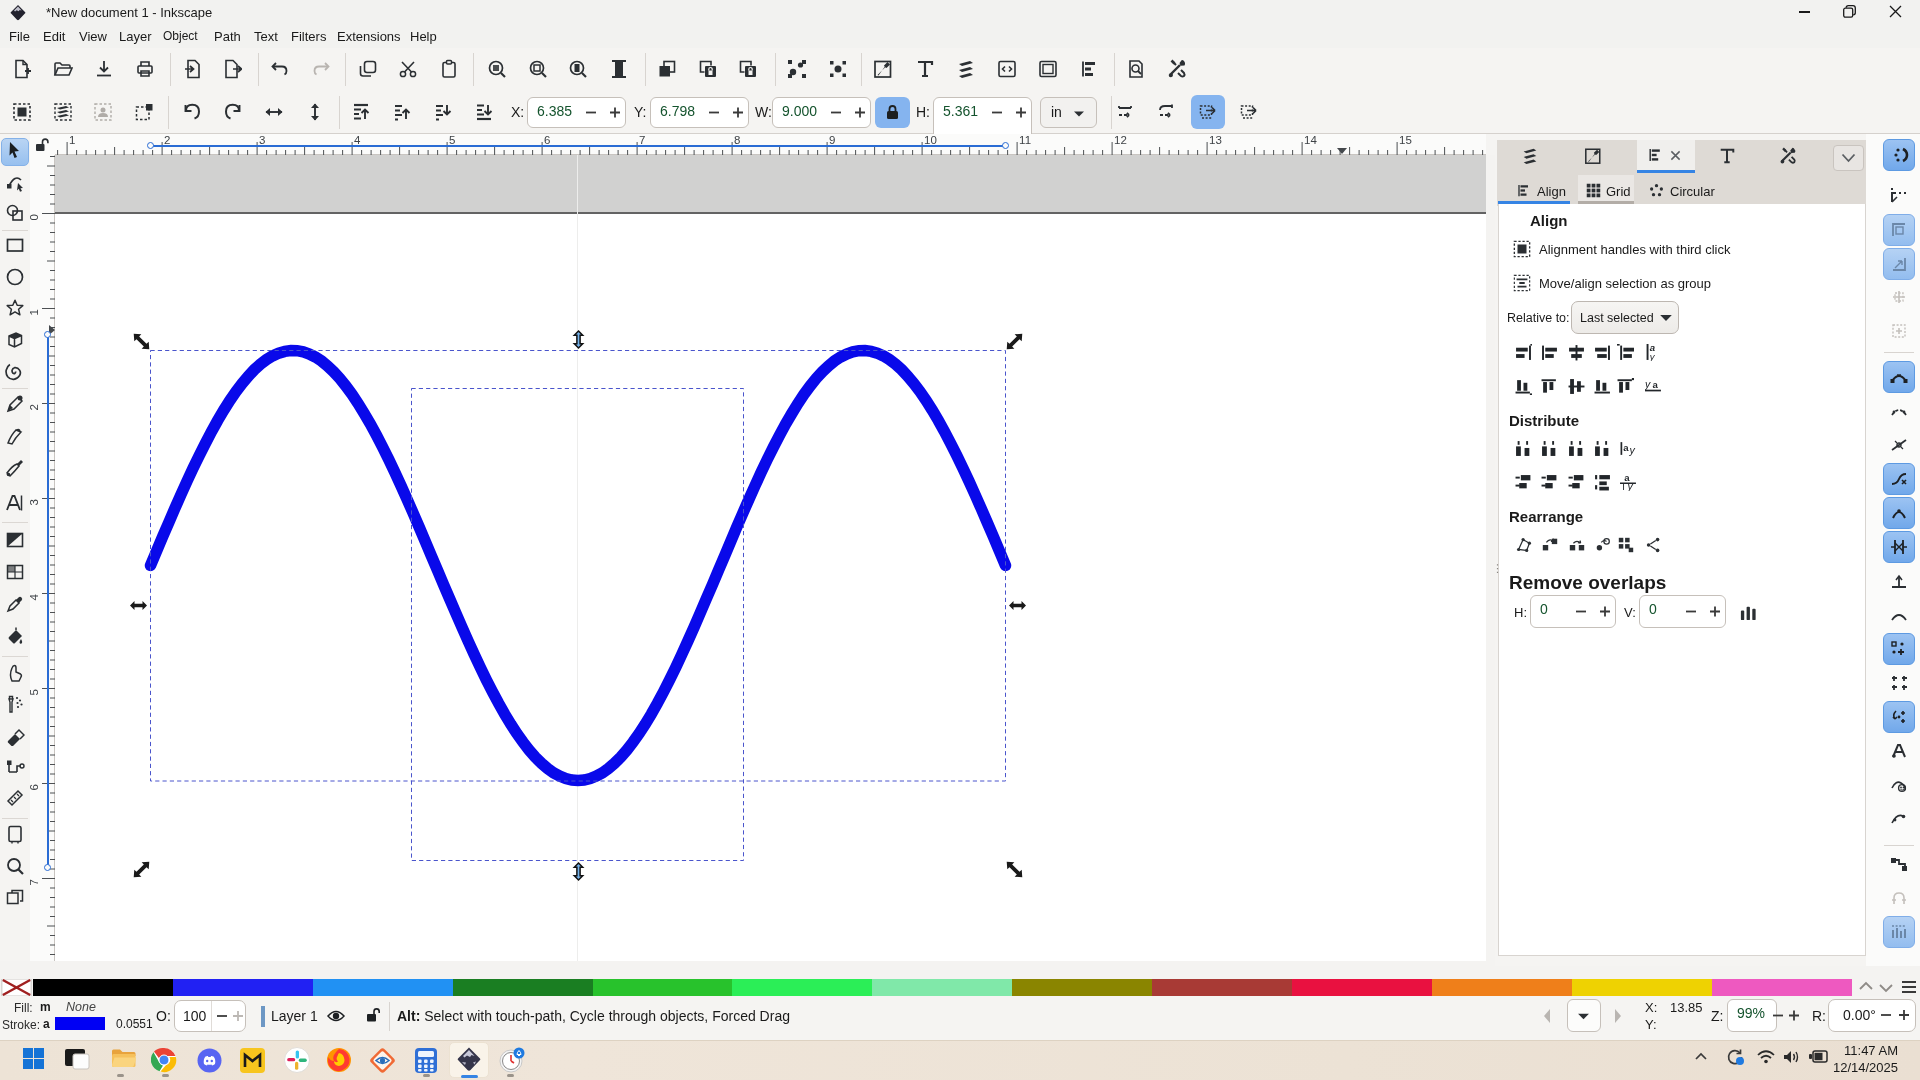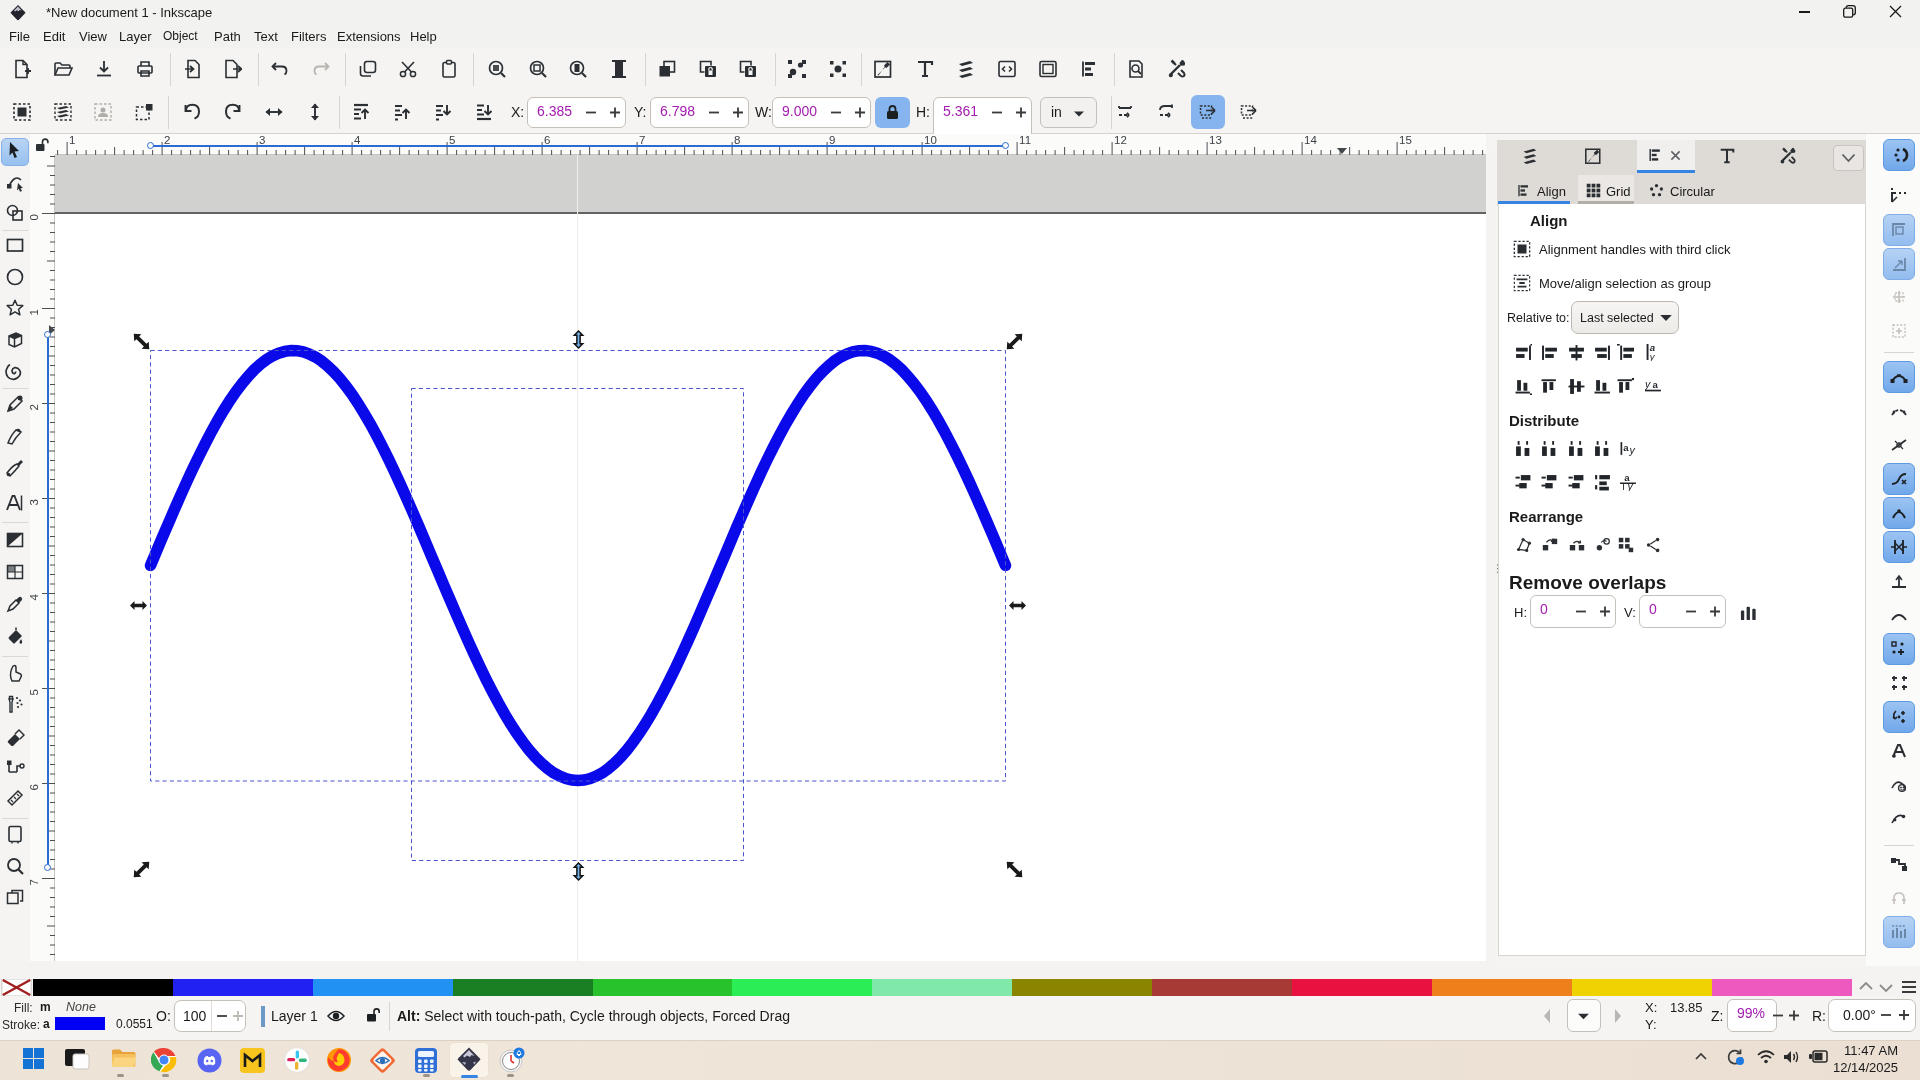--- a/index.html
+++ b/index.html
@@ -1,21 +1,21 @@
 <!DOCTYPE html>
 <html><head><meta charset="utf-8">
 <style>
 * { margin:0; padding:0; box-sizing:border-box; }
 html,body { width:1920px; height:1080px; overflow:hidden; }
 body { font-family:"Liberation Sans", sans-serif; position:relative; background:#f5f4f2; }
 .abs { position:absolute; }
 .sep-v { position:absolute; width:1px; background:#d8d4d0; }
 .txt { position:absolute; color:#1a1a1a; white-space:nowrap; }
 .spin { position:absolute; background:#ffffff; border:1px solid #c6c0ba; border-radius:6px; }
-.spin .val { position:absolute; left:9px; top:5px; font-size:14px; color:#a21caf; }
+.spin .val { position:absolute; left:9px; top:5px; font-size:14px; color:#14532d; }
 </style></head>
 <body>
 <div class="abs" style="left:0;top:0;width:1920px;height:24px;background:#f2f2f0;"></div>
 <svg class="abs" style="left:9px;top:4px" width="18" height="17" viewBox="0 0 26 26">
     <path d="M13 1.5 L24 12.5 Q25 13.5 23.5 14.5 L14.5 24 Q13 25.5 11.5 24 L2.5 14.5 Q1 13.5 2 12.5 Z" fill="#23232e"></path>
     <path d="M13 4 L18.5 10 L15.5 9 L14 11 L11 9.5 L8.5 11.5 L7 10 Z" fill="#c0c0cc"></path>
   </svg>
 <div class="txt" style="left:46px;top:5px;font-size:13px;">*New document 1 - Inkscape</div>
 <div class="abs" style="left:1799px;top:11px;width:11px;height:1.6px;background:#1a1a1a;"></div>
 <svg class="abs" style="left:1843px;top:5px" width="13" height="13" viewBox="0 0 13 13">

